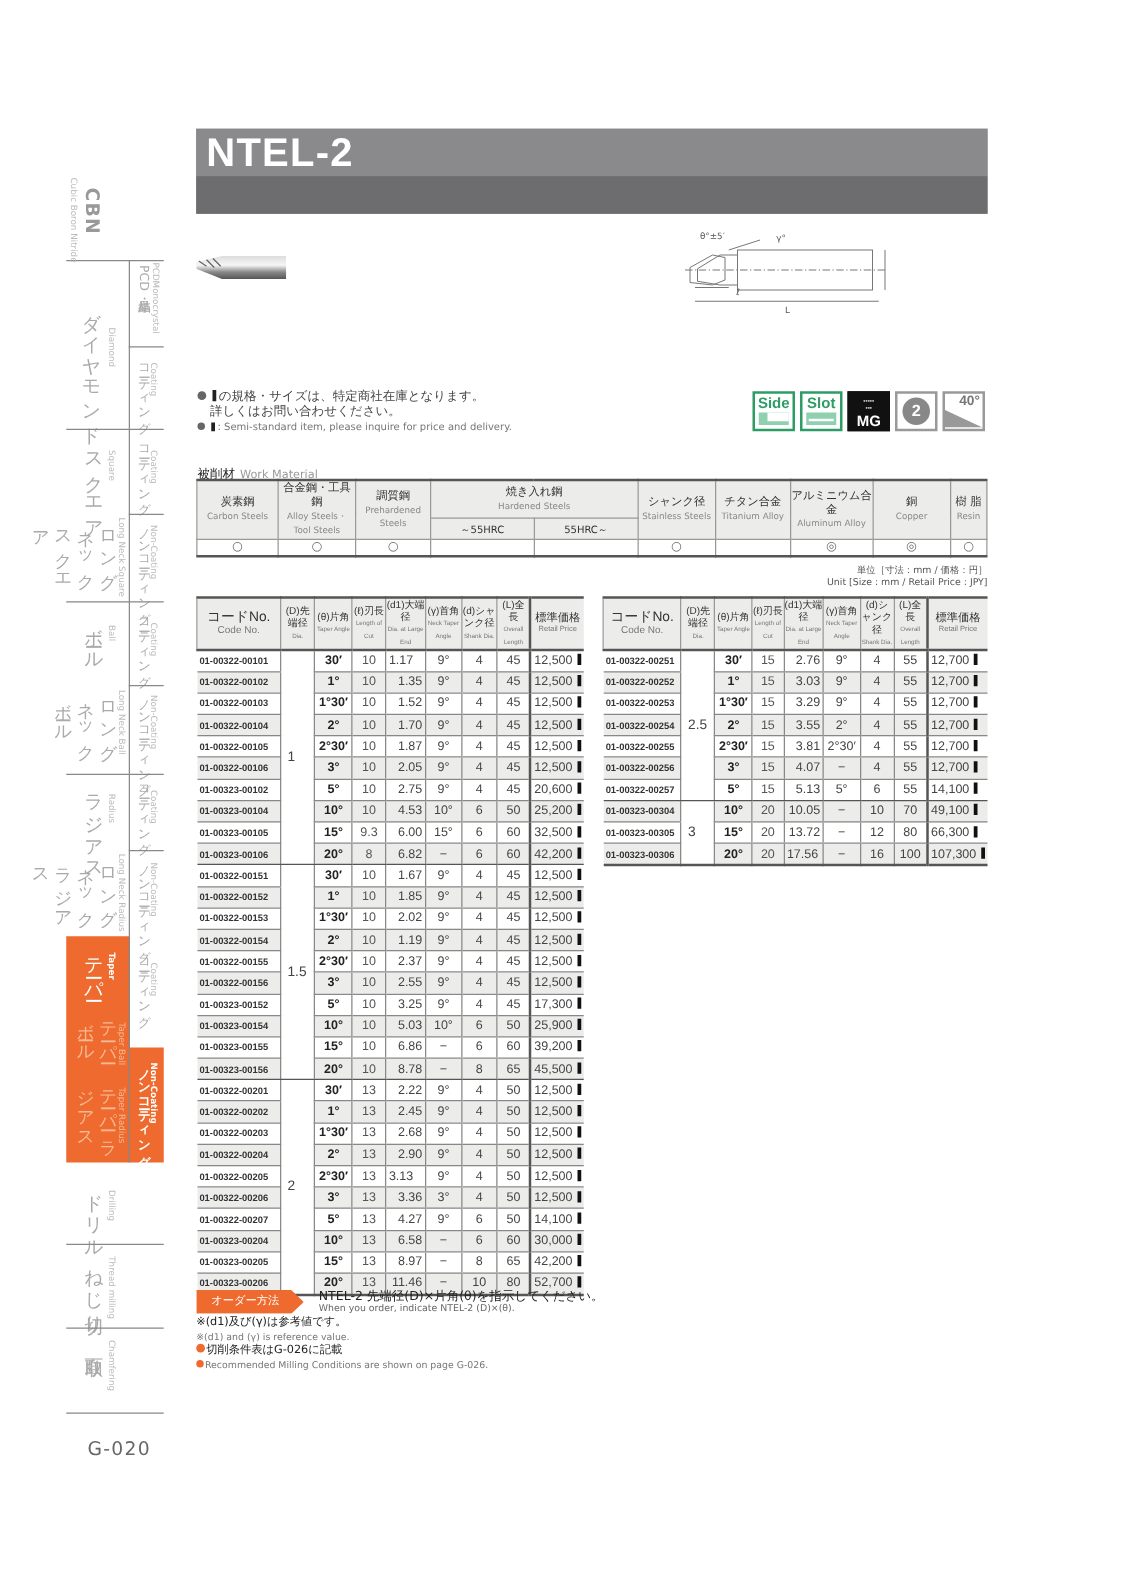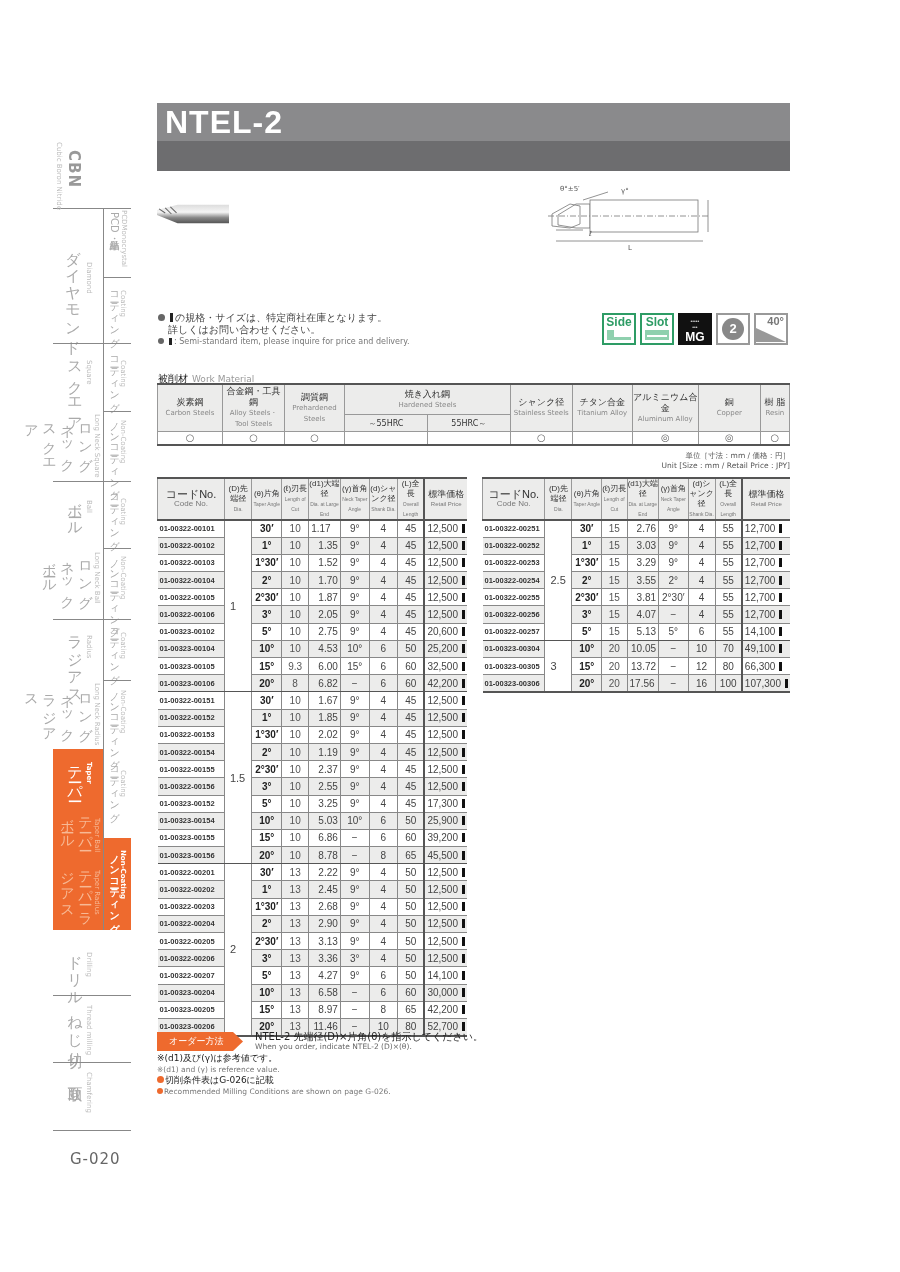--- a/index.html
+++ b/index.html
@@ -589,21 +589,21 @@
         <td style="text-align:right;">2.90</td>
         <td>9°</td>
         <td>4</td>
         <td>50</td>
         <td class="price"><span>12,500</span><span class="bar"></span></td>
       </tr>
       <tr>
         <td class="code">01-00322-00205</td>
         <td class="ang">2°30′</td>
         <td class="lc">13</td>
-        <td style="text-align:right;">3.13</td>
+        <td style="text-align:left;">3.13</td>
         <td>9°</td>
         <td>4</td>
         <td>50</td>
         <td class="price"><span>12,500</span><span class="bar"></span></td>
       </tr>
       <tr>
         <td class="code">01-00322-00206</td>
         <td class="ang">3°</td>
         <td class="lc">13</td>
         <td style="text-align:right;">3.36</td>

